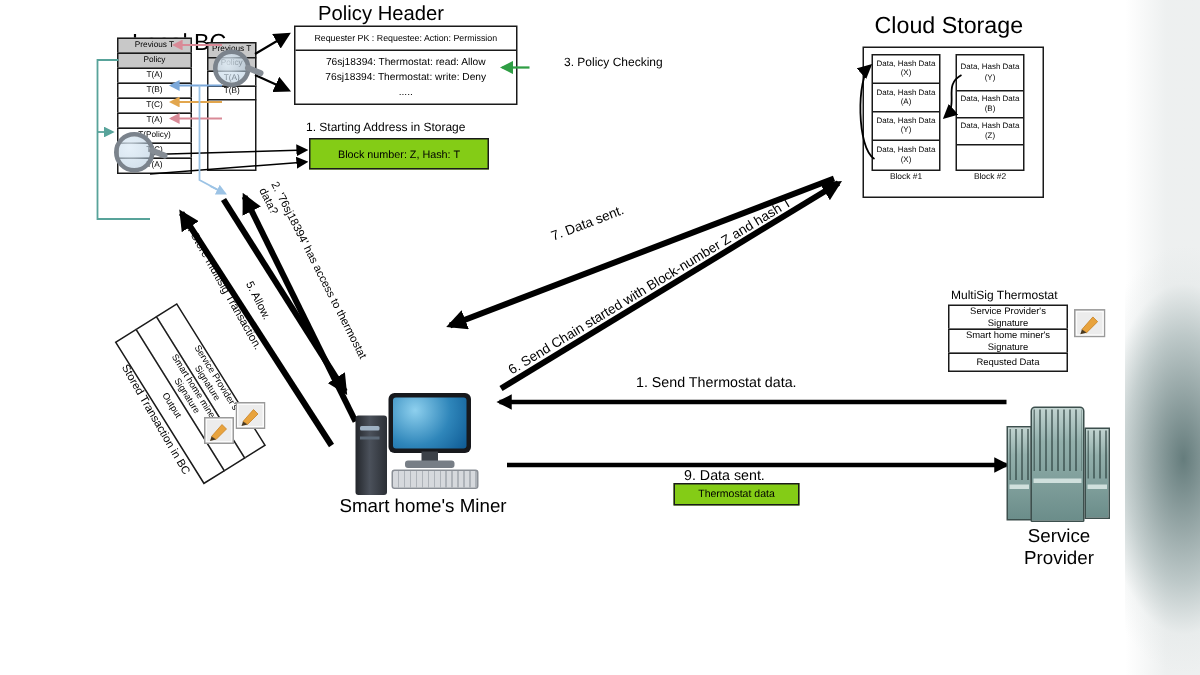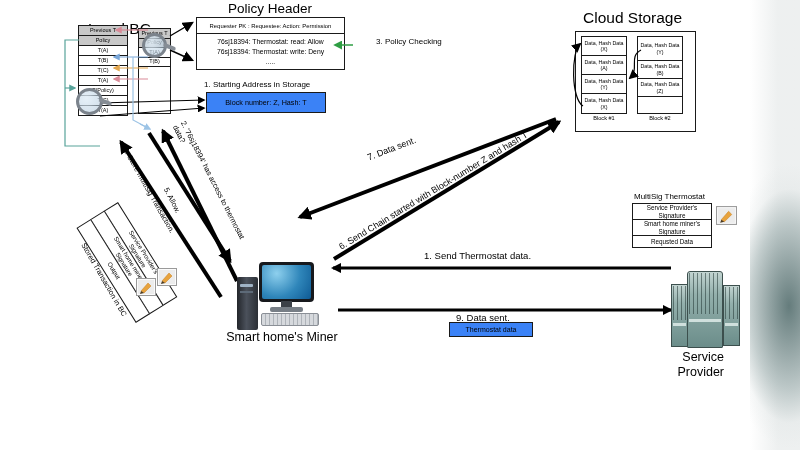--- a/index.html
+++ b/index.html
@@ -13,21 +13,21 @@
   .cell{box-sizing:border-box;border:1px solid #1a1a1a;margin-top:-1px;
     display:flex;align-items:center;justify-content:center;background:#fff;
     font-size:5.5px;line-height:1;text-align:center;}
   .cell.hdr{background:#c8c8c8;}
   .cell:first-child{margin-top:0;}
   
   #policy-box{left:196px;top:17px;width:149px;height:53px;border:1px solid #1a1a1a;box-sizing:border-box;background:#fff;}
   #policy-box .ph-row1{border-bottom:1px solid #1a1a1a;height:15px;display:flex;align-items:center;justify-content:center;font-size:5.9px;}
   #policy-box .ph-rules{font-size:6.8px;text-align:center;line-height:10px;padding-top:3px;}
   
-  .plainbox{border:1px solid #1a1a1a;box-sizing:border-box;background:#3b82f6;display:flex;align-items:center;justify-content:center;}
+  .plainbox{border:1px solid #1a1a1a;box-sizing:border-box;background:#84cc16;display:flex;align-items:center;justify-content:center;}
   
   #cloud-outer{left:575px;top:31px;width:121px;height:101px;border:1px solid #1a1a1a;box-sizing:border-box;}
   .cblock{position:absolute;width:46px;border:1px solid #1a1a1a;box-sizing:border-box;background:#fff;}
   .ccell{box-sizing:border-box;border-bottom:1px solid #1a1a1a;display:flex;align-items:center;justify-content:center;
     font-size:5.3px;line-height:1.15;text-align:center;padding:1px;}
   .ccell:last-child{border-bottom:none;}
   .blocklabel{position:absolute;font-size:5.6px;text-align:center;width:46px;}
   
   .mag{border:3px solid #7b838c;border-radius:50%;box-sizing:border-box;
     background:radial-gradient(circle at 35% 35%, rgba(225,238,248,.85), rgba(150,180,205,.45));}
@@ -77,21 +77,21 @@
   #block-num-box{left:206px;top:92px;width:120px;height:21px;font-size:7.2px;}
 </style>
 </head>
 <body>
 
 <div id="canvas">
 
   <div class="abs" id="gray-edge"></div>
 
   <div class="abs title" style="left:88px;top:20px;">Local BC</div>
-  <div class="abs subtitle" style="left:228px;top:1px;">Policy Header</div>
+  <div class="abs subtitle" style="left:212px;top:1px;">Policy Header</div>
   <div class="abs title" style="left:583px;top:9px;">Cloud Storage</div>
 
   <div class="abs chain" style="left:78px;top:25px;width:50px;">
     <div class="cell hdr" style="height:11px;">Previous T</div>
     <div class="cell hdr" style="height:11px;">Policy</div>
     <div class="cell" style="height:11px;">T(A)</div>
     <div class="cell" style="height:11px;">T(B)</div>
     <div class="cell" style="height:11px;">T(C)</div>
     <div class="cell" style="height:11px;">T(A)</div>
     <div class="cell" style="height:11px;">T(Policy)</div>
@@ -265,19 +265,19 @@
       <div id="pc-screen"></div>
     </div>
   <div class="abs" id="pc-stand"></div>
   <div class="abs" id="pc-base"></div>
   <div class="abs" id="pc-keyboard"></div>
   <div class="abs" style="left:216px;top:330px;width:132px;text-align:center;font-size:12.5px;">Smart home's Miner</div>
 
   <div class="abs server" id="server-left"></div>
   <div class="abs server" id="server-right"></div>
   <div class="abs server" id="server-mid"></div>
-  <div class="abs" style="left:648px;top:350px;width:76px;text-align:right;font-size:12.5px;line-height:15px;">
+  <div class="abs" style="left:668px;top:350px;width:76px;text-align:center;font-size:12.5px;line-height:15px;">
     <div>Service</div>
     <div>Provider</div>
   </div>
 
 
 </div>
 
 </body></html>

